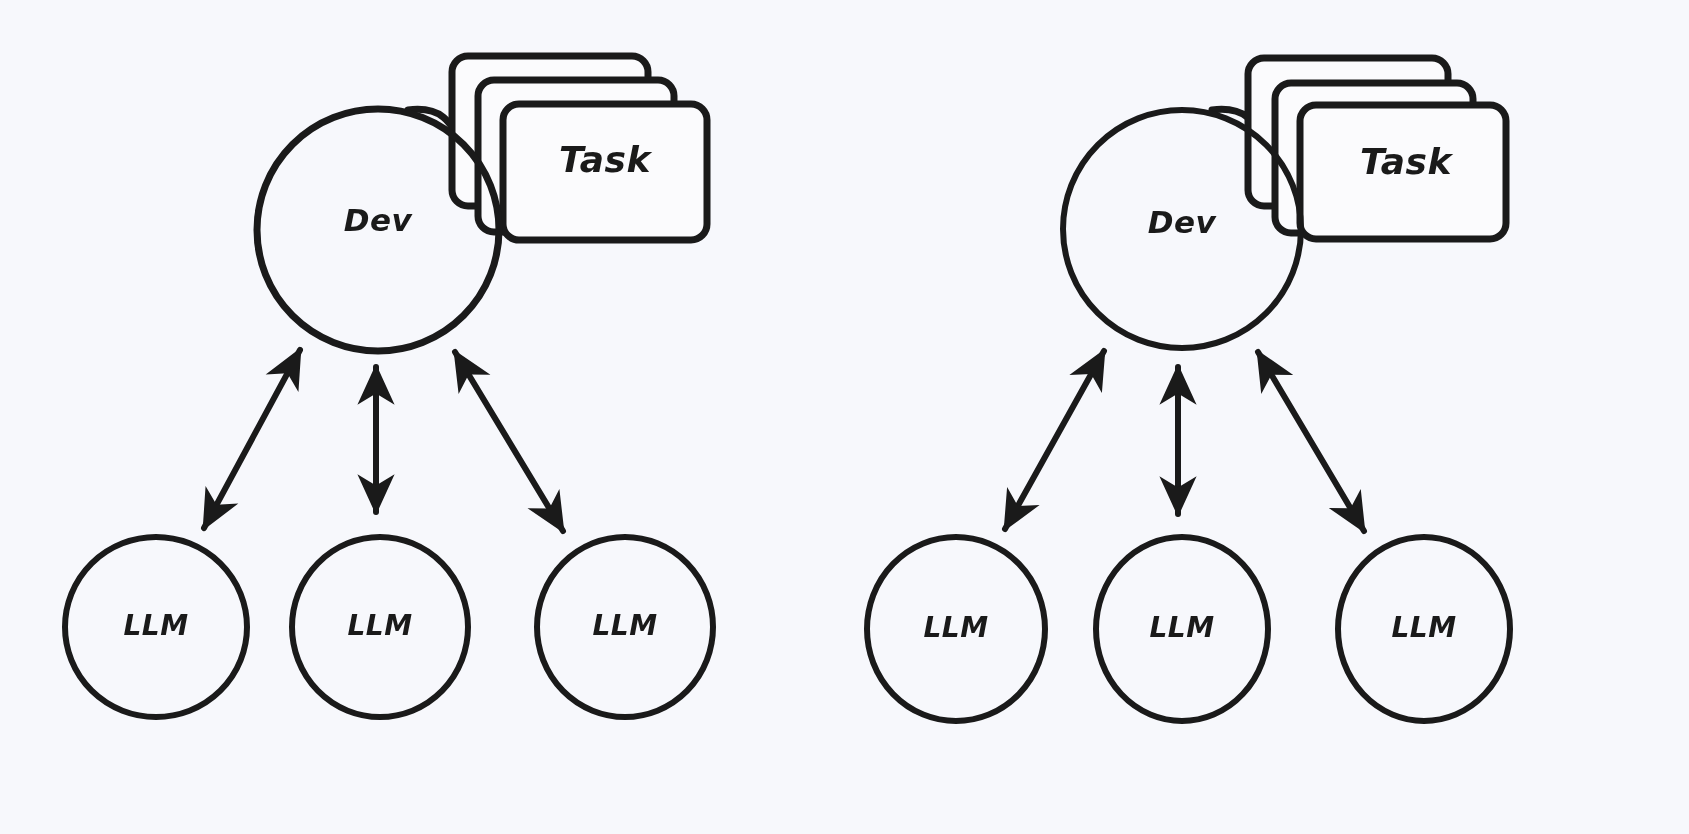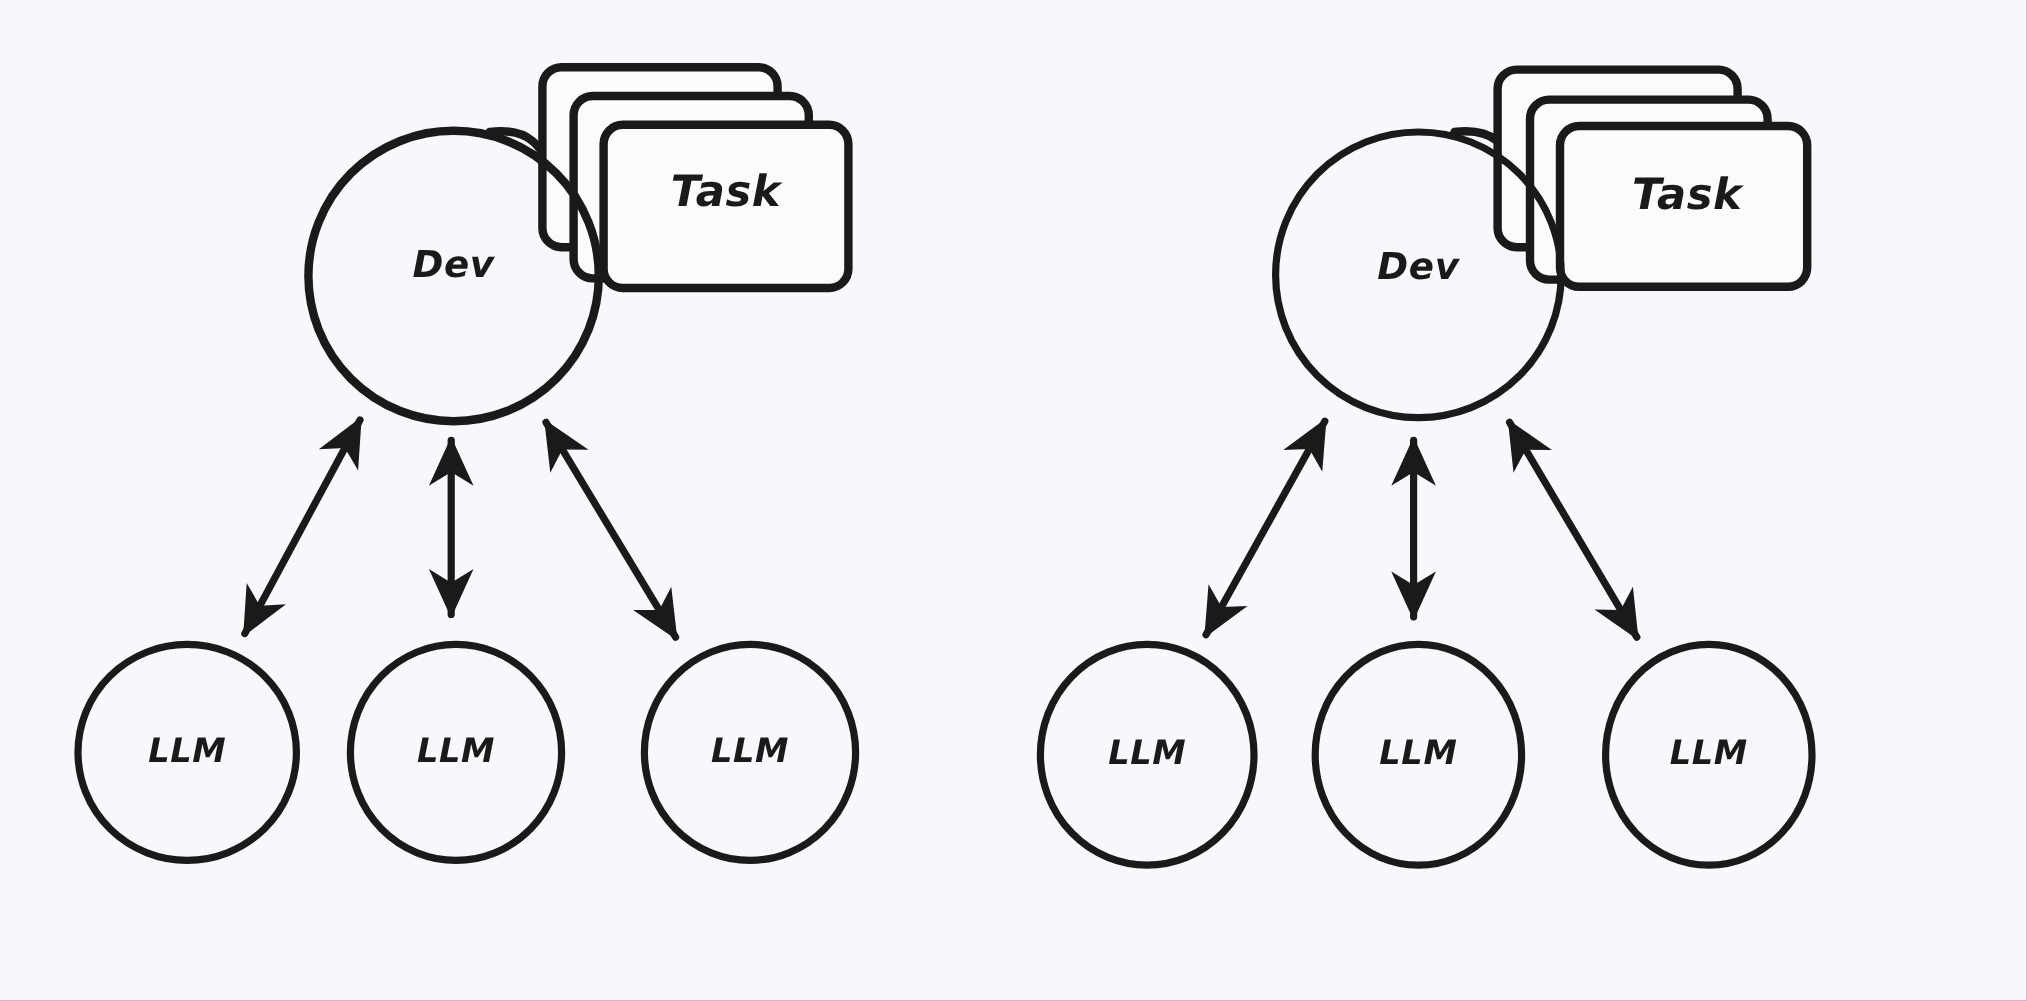--- a/index.html
+++ b/index.html
@@ -11,21 +11,21 @@
   body {
     width: 1689px;
     height: 834px;
     overflow: hidden;
     font-family: "DejaVu Sans", sans-serif;
   }
   #canvas-root {
     position: relative;
     width: 1689px;
     height: 834px;
-    background: #be185d;
+    background: #fde047;
   }
   svg.diagram-svg {
     position: absolute;
     top: 0;
     left: 0;
     width: 1689px;
     height: 834px;
     display: block;
   }
   .node-shape {

